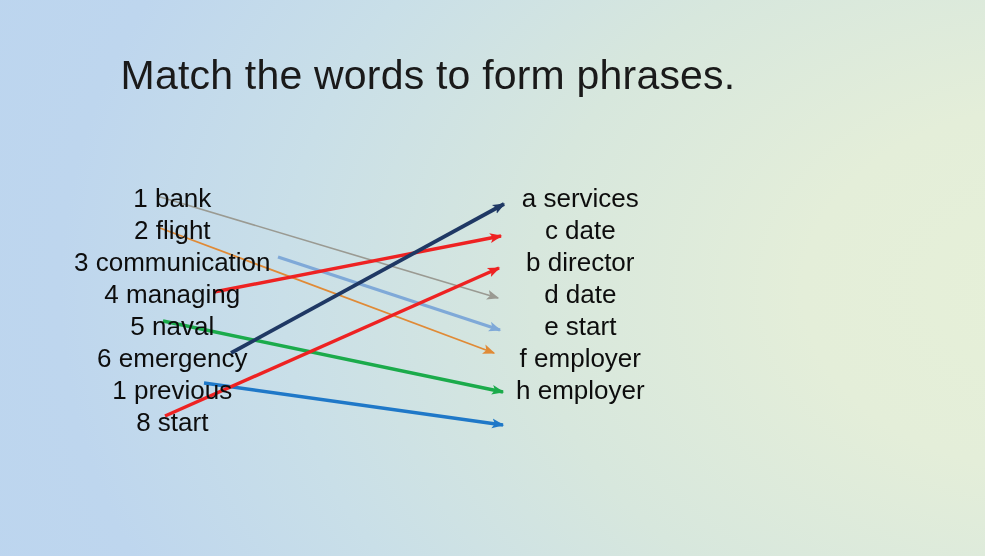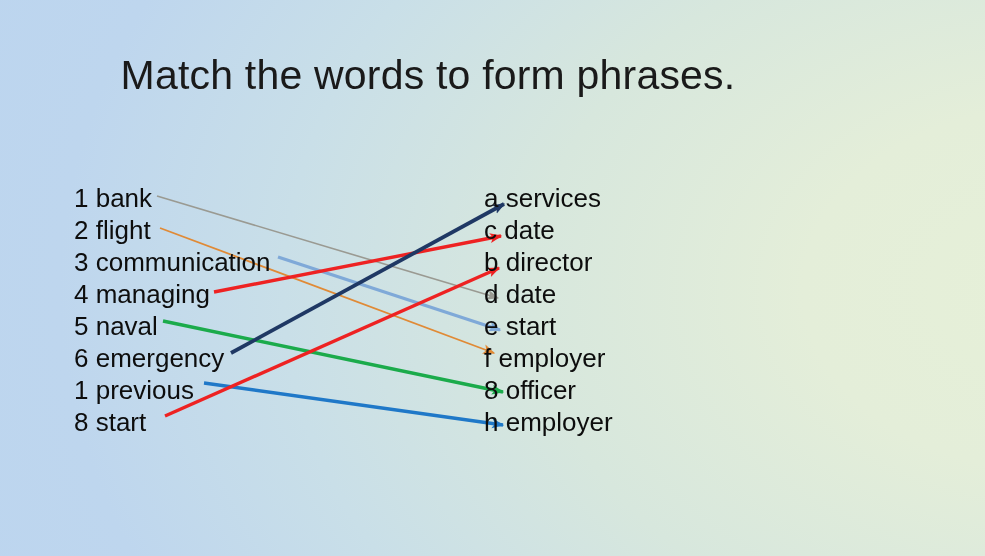--- a/index.html
+++ b/index.html
@@ -31,27 +31,28 @@
     font-weight: 400;
     color: #1a1a1a;
     letter-spacing: 0.2px;
     white-space: nowrap;
   }
   .col {
     position: absolute;
     top: 182px;
   }
   #left-column { left: 74px; }
-  #right-column { left: 484px; }
+  #right-column { left: 516px; }
   .item {
     height: 32px;
     line-height: 32px;
     font-size: 26px;
     color: #0d0d0d;
     white-space: nowrap;
+    text-align: center;
   }
   #connectors {
     position: absolute;
     left: 0;
     top: 0;
     width: 985px;
     height: 556px;
     pointer-events: none;
   }
 </style>
@@ -110,17 +111,16 @@
     <div class="item">8 start</div>
   </div>
 
   <div class="col" id="right-column">
     <div class="item">a services</div>
     <div class="item">c date</div>
     <div class="item">b director</div>
     <div class="item">d date</div>
     <div class="item">e start</div>
     <div class="item">f employer</div>
-    <div class="item">8 officer</div>
     <div class="item">h employer</div>
   </div>
 
 </div>
 
 </body></html>

